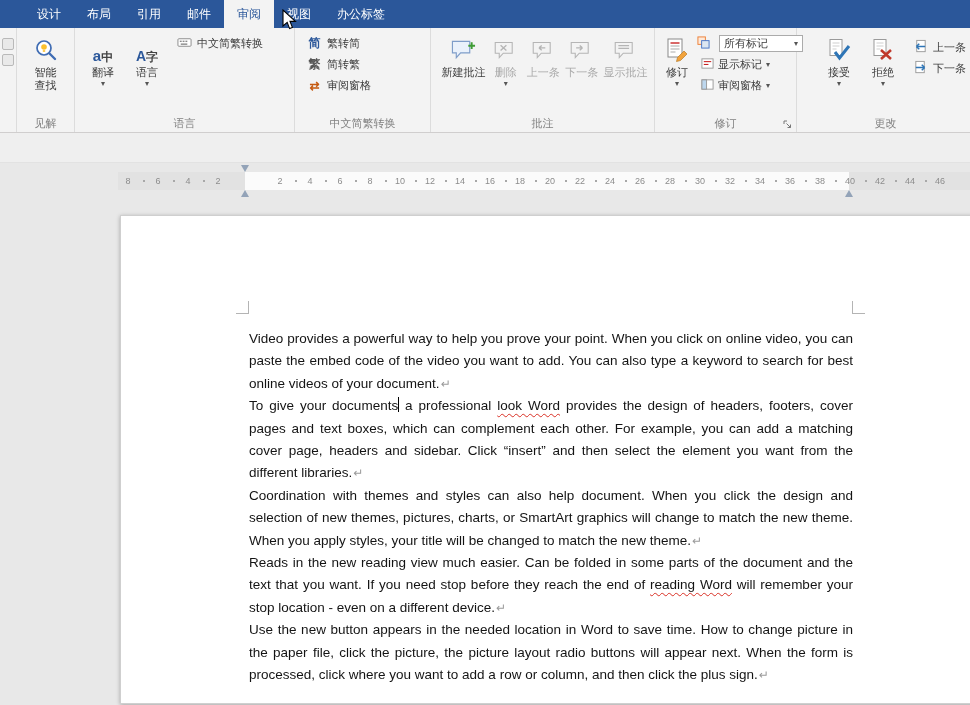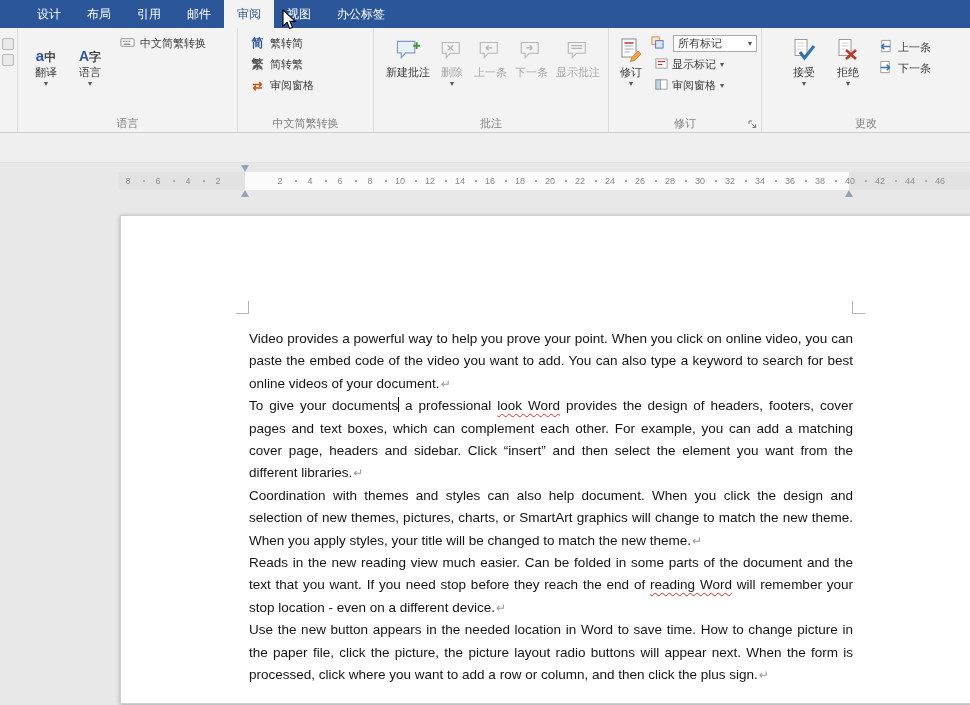--- a/index.html
+++ b/index.html
@@ -78,20 +78,34 @@
 
 <div class="ribbon">
 
   <div class="rgroup sliver">
     <div>
         <div class="fragment"></div>
     <div class="fragment"></div>
       </div>
   </div>
 
+  <div class="rgroup" style="min-width:58px;justify-content:center">
+    <div class="bigbtn">
+      <div class="bicon">
+        <svg width="26" height="26" viewBox="0 0 26 26">
+            <circle cx="11" cy="11" r="7" fill="#fff" stroke="#3f6cb3" stroke-width="1.7"></circle>
+            <path d="M16.5 16.5 L22 22" stroke="#3f6cb3" stroke-width="2.4" stroke-linecap="round"></path>
+            <circle cx="11" cy="10" r="2.8" fill="#fbc02d"></circle>
+            <rect x="9.8" y="13.2" width="2.4" height="1.6" fill="#fbc02d"></rect>
+          </svg>
+      </div>
+      <div class="blabel wrap2">智能查找</div>
+    </div>
+    <div class="glabel">见解</div>
+  </div>
 
   <div class="rgroup" style="min-width:220px">
     <div class="bigbtn" style="margin-left:6px">
       <div class="bicon">
           <div class="txticon">
             <span class="ta">a</span>
             <span class="tz">中</span>
           </div>
         </div>
       <div class="blabel">翻译</div>

